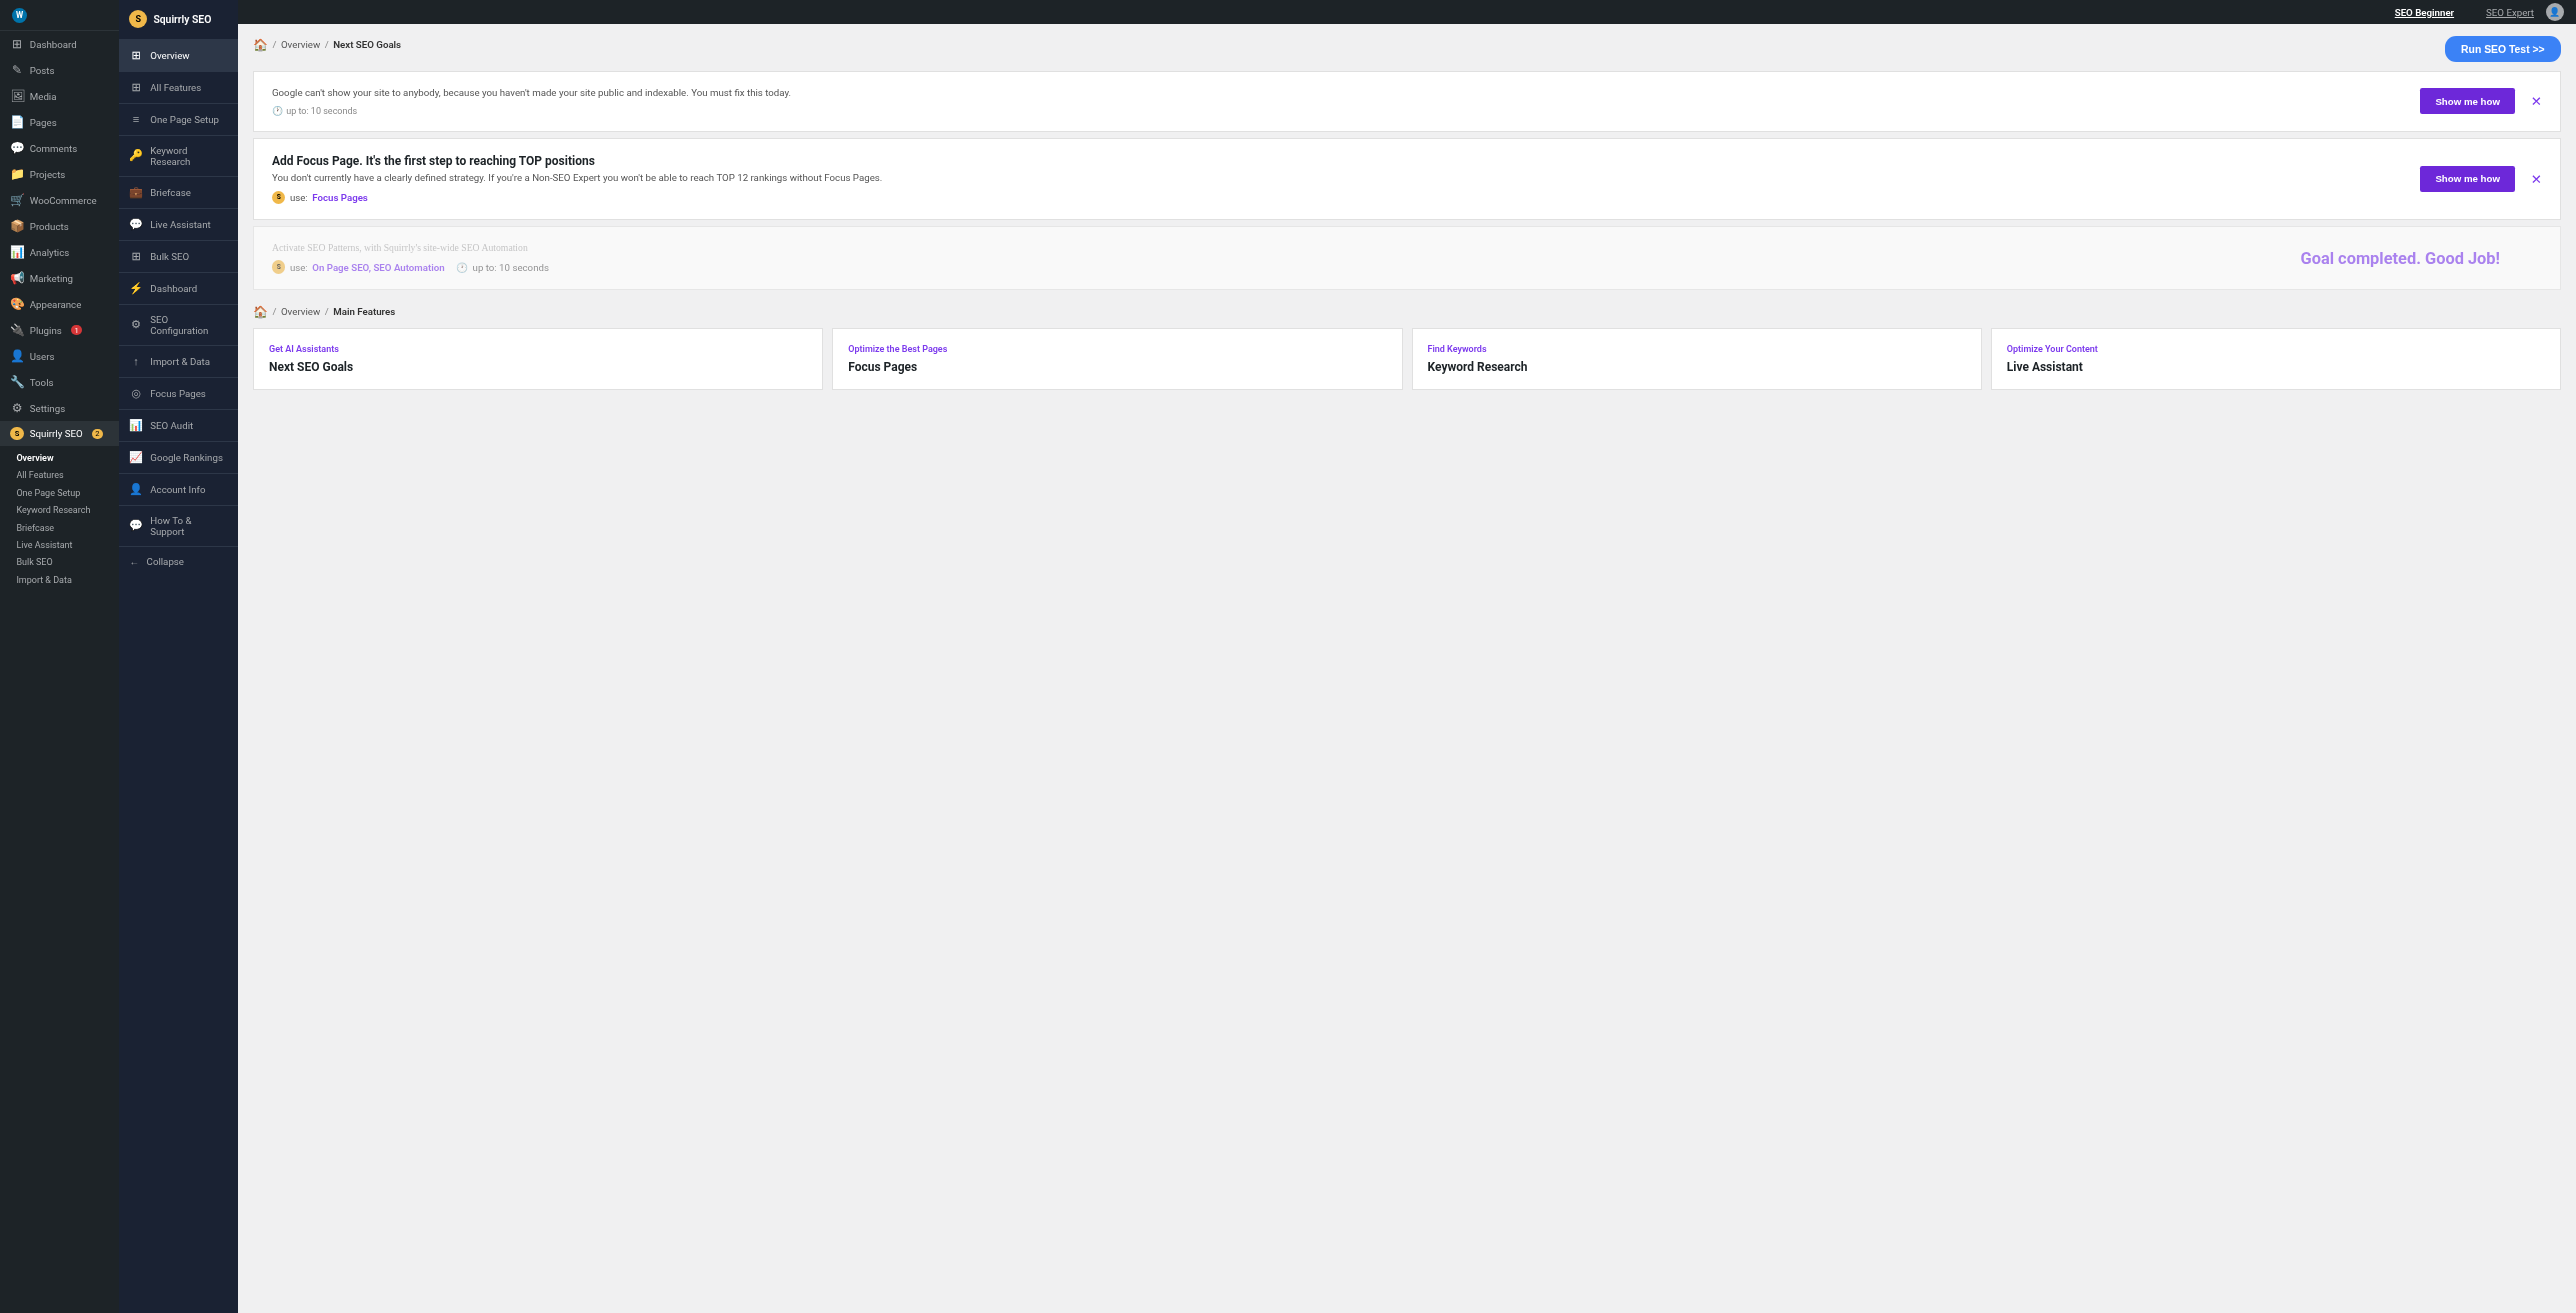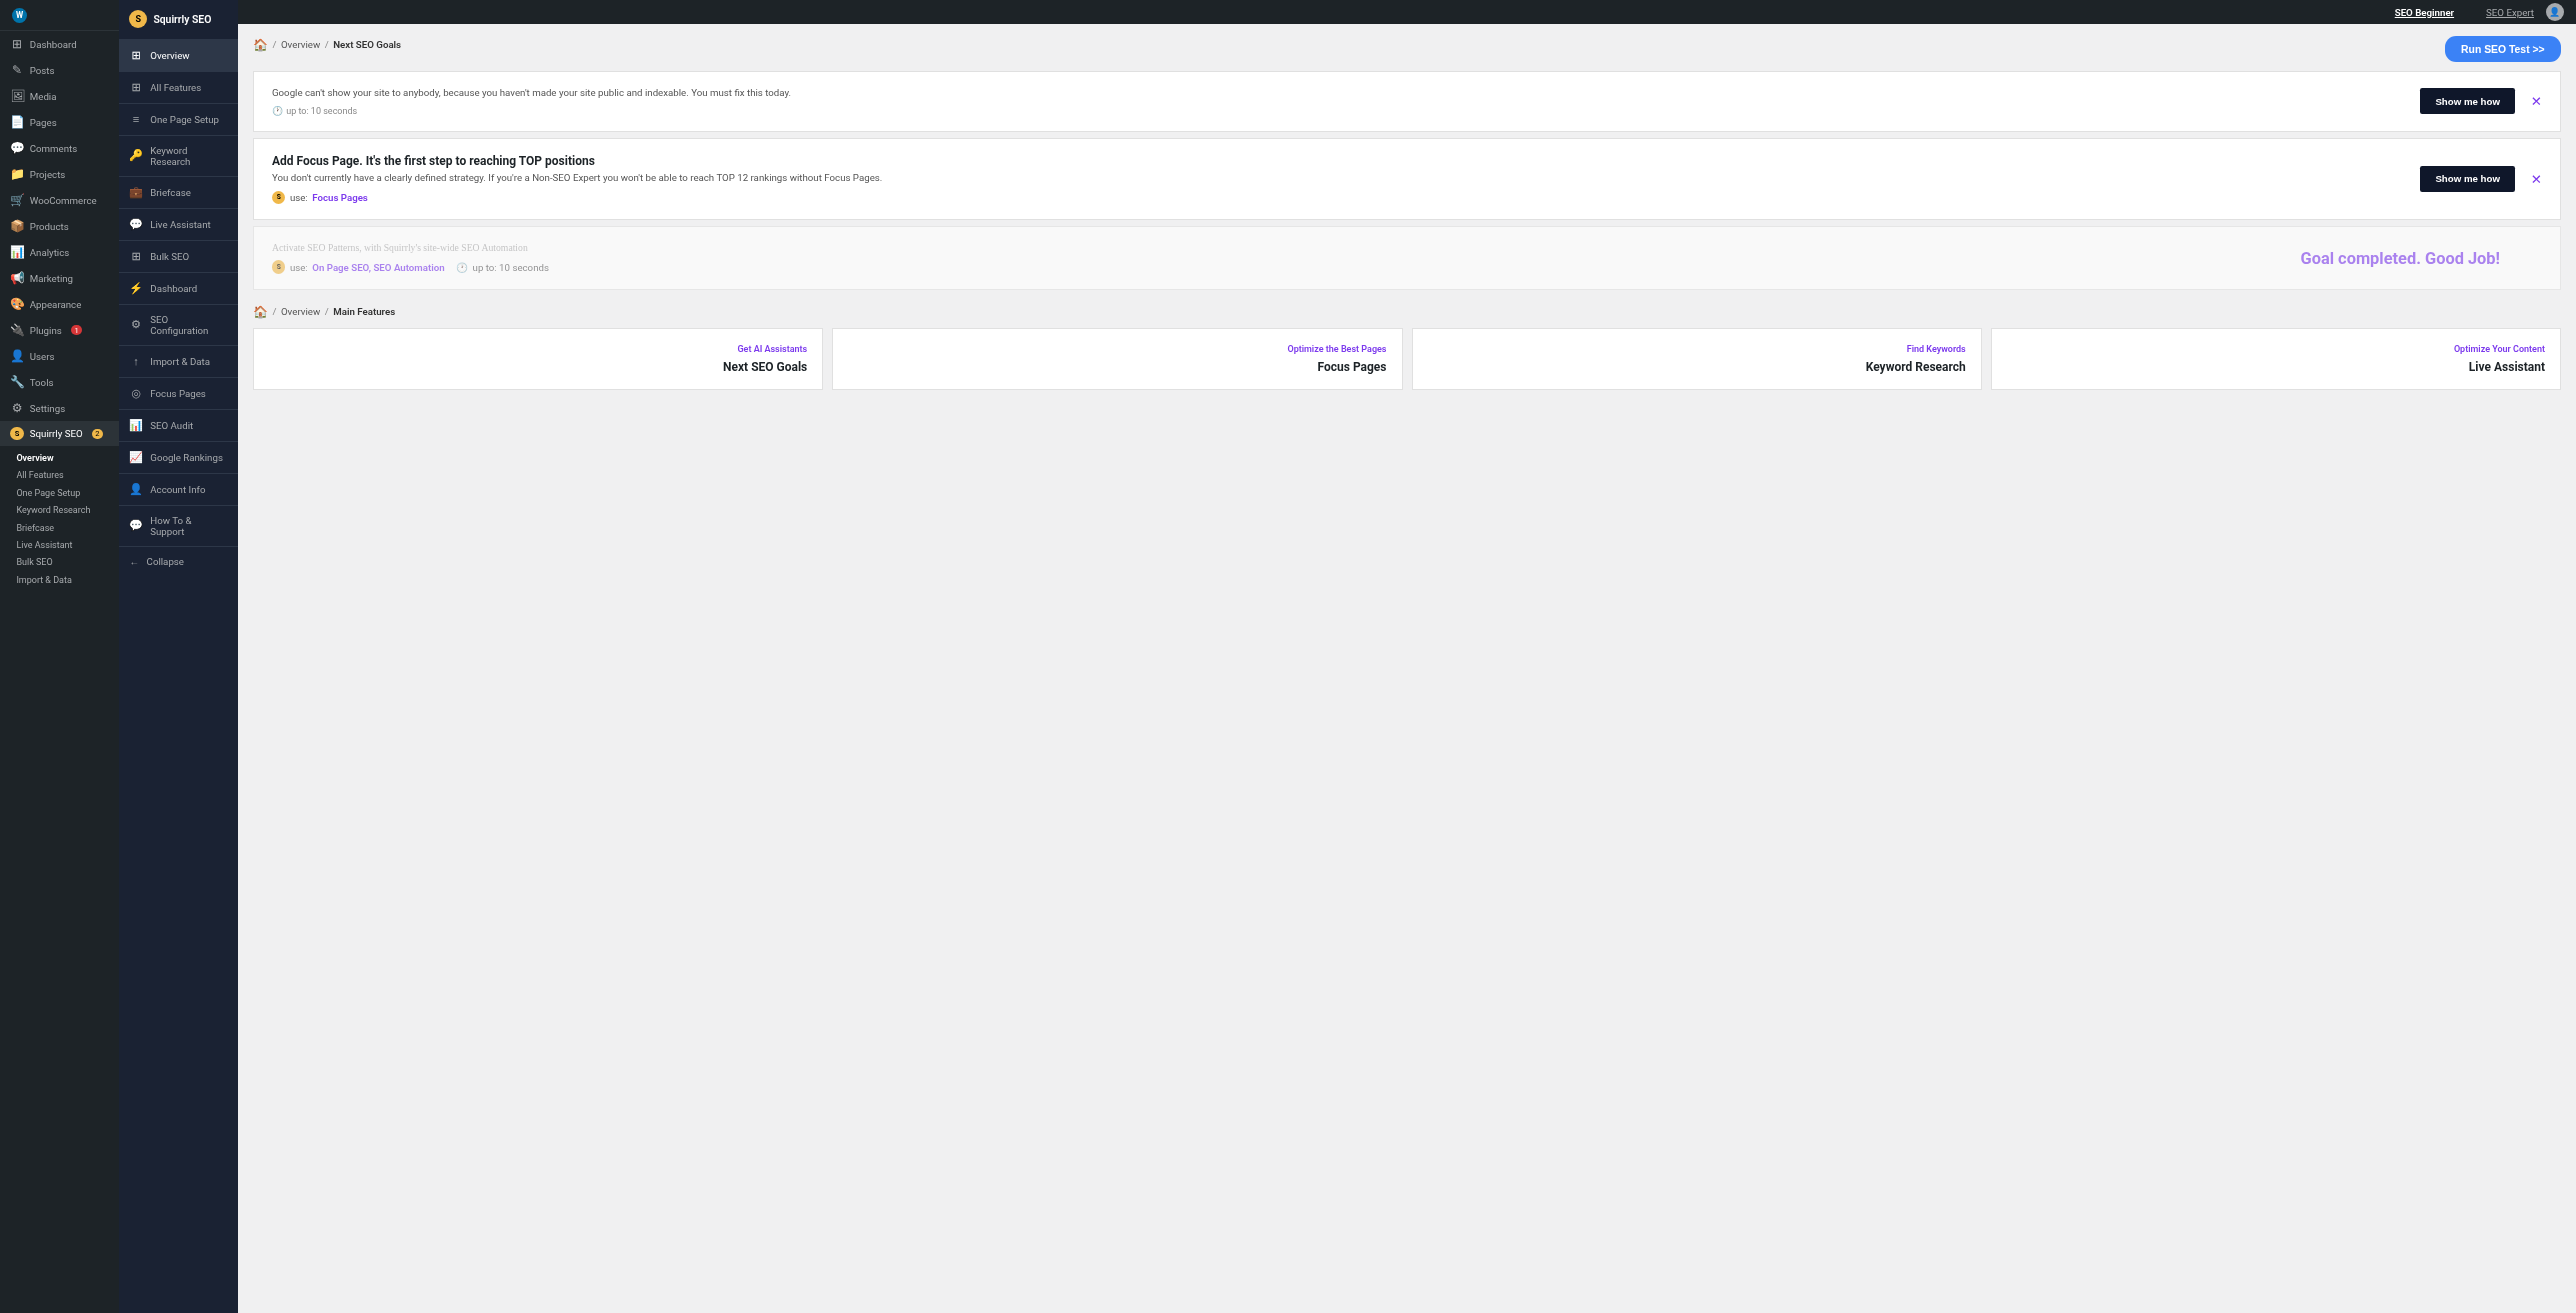--- a/index.html
+++ b/index.html
@@ -209,21 +209,21 @@
     .goal-card .goal-meta {
       font-size: 9px;
       color: #888;
       display: flex; align-items: center; gap: 3px;
     }
     .goal-card .show-how-btn {
       position: absolute;
       right: 45px;
       top: 50%;
       transform: translateY(-50%);
-      background: #0f172a;
+      background: #6d28d9;
       color: white;
       border: none;
       padding: 7.5px 15px;
       font-size: 9.7px;
       font-weight: 600;
       cursor: pointer;
       border-radius: 2.2px;
     }
     .goal-card .close-btn {
       position: absolute;
@@ -272,21 +272,20 @@
       font-weight: 700;
     }
 
     
     .section-divider { margin: 15px 0 9px; }
 
     
     .feature-cards-row {
       display: flex; gap: 9px;
       flex-wrap: wrap;
-      text-align: right;
     }
     .feature-card {
       background: #fff;
       border: 0.7px solid #e0e0e0;
       flex: 1;
       min-width: 149px;
       padding: 15px;
       cursor: pointer;
     }
     .feature-card .fc-category {

